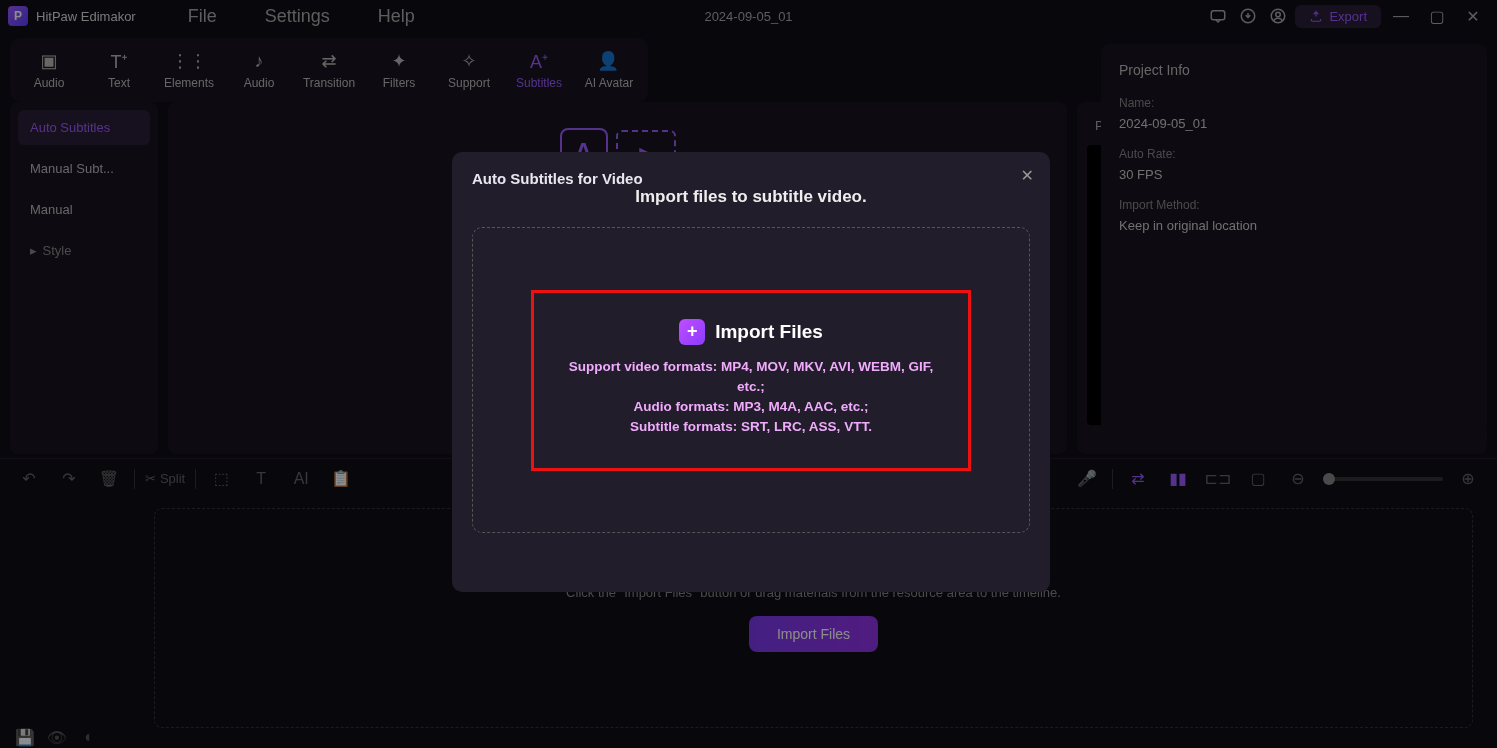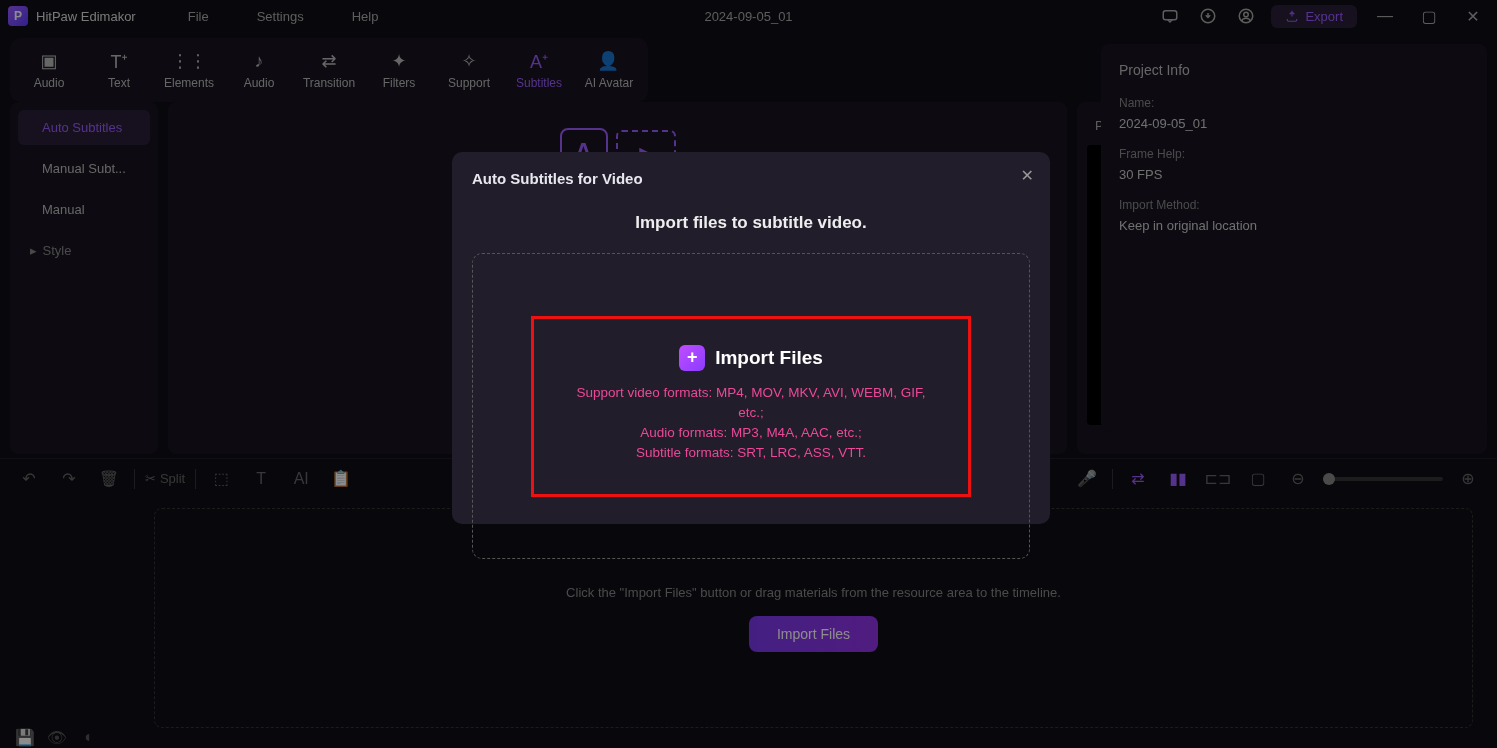--- a/index.html
+++ b/index.html
@@ -2,38 +2,38 @@
 <html><head>
 <meta charset="utf-8">
 <style>
 * { margin: 0; padding: 0; box-sizing: border-box; font-family: -apple-system, "Segoe UI", sans-serif; }
 body { width: 1497px; height: 748px; background: #0f0d14; color: #c8c5d0; overflow: hidden; position: relative; }
 
 
 .titlebar { height: 32px; display: flex; align-items: center; padding: 0 8px; background: #0f0d14; }
 .titlebar .logo { width: 20px; height: 20px; background: linear-gradient(135deg,#9b5cff,#5c3cff); border-radius: 4px; margin-right: 8px; display:flex;align-items:center;justify-content:center;font-size:12px;color:#fff;font-weight:bold;}
 .titlebar .app-name { color: #ddd; font-size: 13px; margin-right: 20px; }
-.titlebar .menu { color: #aaa; font-size: 13px; margin-right: 16px; cursor: pointer; padding-left: 32px; }
+.titlebar .menu { color: #aaa; font-size: 18px; margin-right: 16px; cursor: pointer; padding-left: 32px; }
 .titlebar .project-title { position: absolute; left: 50%; transform: translateX(-50%); color: #aaa; font-size: 13px; }
-.titlebar .right { margin-left: auto; display: flex; align-items: center; gap: 12px; }
+.titlebar .right { margin-left: auto; display: flex; align-items: center; gap: 4px; }
 .titlebar .icon-btn { width: 26px; height: 26px; display:flex;align-items:center;justify-content:center; cursor:pointer; color:#aaa; border-radius:4px;}
 .titlebar .export-btn { background: #2a1f3a; color: #9b5cff; padding: 4px 14px; border-radius: 6px; font-size: 13px; display:flex;align-items:center;gap:6px; cursor:pointer;}
 .winctl { width:32px; height:32px; display:flex;align-items:center;justify-content:center;cursor:pointer;color:#aaa;}
 
 
 .top-tabs { display:flex; align-items:center; gap: 0; padding: 6px 10px 0 10px; }
 .tab-group { display:flex; gap: 0; background:#18141f; border-radius:10px; padding:6px 4px;}
 .toptab { width: 70px; display:flex; flex-direction:column; align-items:center; gap:4px; padding:6px 0; cursor:pointer; color:#bbb; font-size:12px; border-radius:6px;}
 .toptab.active { color: #9b5cff; }
 .toptab .ticon { width:22px; height:22px; display:flex;align-items:center;justify-content:center; font-size:18px;}
 
 
 .main { display:flex; height: 352px; padding: 0 10px; gap:10px; }
 .left-col { width: 148px; background:#18141f; border-radius:8px; padding:8px; display:flex;flex-direction:column;gap:6px;}
-.left-item { padding:10px 24px; border-radius:6px; font-size:13px; color:#bbb; cursor:pointer; }
+.left-item { padding:10px 12px; border-radius:6px; font-size:13px; color:#bbb; cursor:pointer; }
 .left-item.active { background:#2a1f3a; color:#9b5cff; }
 .left-style { padding:10px 12px; font-size:13px; color:#888; display:flex;align-items:center;gap:6px;}
 .center-col { flex:1; background:#18141f; border-radius:8px; padding:20px; display:flex;flex-direction:column;align-items:center; }
 .center-icon-wrap { display:flex;align-items:center;gap:8px; margin-top:6px;}
 .center-A { width:48px; height:48px; border:2px solid #9b5cff; border-radius:8px; display:flex;align-items:center;justify-content:center;color:#9b5cff;font-size:24px;font-weight:bold;}
 .center-dash { width:60px; height:44px; border:2px dashed #9b5cff; border-radius:6px; display:flex;align-items:center;justify-content:center;color:#9b5cff;}
 .center-title { margin-top:14px; font-size:15px; color:#ddd;}
 .center-desc { margin-top:8px; font-size:12px; color:#888; text-align:center; max-width:330px; line-height:1.4;}
 .sub-row { display:flex;align-items:center;gap:12px;margin-top:18px;font-size:13px;color:#aaa;}
 .select-like { background:#2a2433; padding:6px 12px; border-radius:6px; color:#ccc;}
@@ -66,29 +66,29 @@
 
 .timeline { padding:10px 14px; height:270px; position:relative;}
 .tl-side { position:absolute; left:14px; bottom:20px; display:flex; gap:10px; }
 .tl-side .sbtn { width:22px;height:22px;color:#555;cursor:pointer;display:flex;align-items:center;justify-content:center;}
 .tl-drop { margin-left:140px; margin-right:10px; height:220px; border:1px dashed #333; border-radius:8px; display:flex;flex-direction:column;align-items:center;justify-content:center;gap:16px;}
 .tl-msg { font-size:13px; color:#888; text-align:center;}
 .import-btn { background: linear-gradient(90deg,#7c3aed,#9333ea); color:#fff; padding:10px 28px; border-radius:8px; font-size:14px; font-weight:500; cursor:pointer;}
 
 
 .dim { position:absolute; inset:0; background:rgba(0,0,0,0.45); }
-.modal { position:absolute; left:452px; top:152px; width:598px; height:372px; background:#211d2a; border-radius:10px; padding:18px 20px; z-index:10;}
+.modal { position:absolute; left:452px; top:152px; width:598px; height:440px; background:#211d2a; border-radius:10px; padding:18px 20px; z-index:10;}
 .modal-title { font-size:15px; color:#e8e6ee; font-weight:600;}
 .modal-close { position:absolute; right:16px; top:14px; color:#999; cursor:pointer; font-size:16px;}
-.modal-head { font-size:17px; color:#eee; font-weight:600; text-align:center; margin-top:26px;}
+.modal-head { font-size:17px; color:#eee; font-weight:600; text-align:center; }
 .modal-drop { margin-top:20px; border:1px dashed #555; border-radius:10px; height:306px; padding:20px; display:flex;align-items:center;justify-content:center;}
 .highlight-box { border:3px solid #e11; padding:26px 30px 30px 30px; width:440px; display:flex;flex-direction:column;align-items:center;}
 .import-title { display:flex;align-items:center;gap:10px; font-size:19px; font-weight:600; color:#fff;}
 .plus-icon { width:26px;height:26px;background:linear-gradient(135deg,#c04dff,#8b3cff);border-radius:6px;display:flex;align-items:center;justify-content:center;color:#fff;font-size:18px;font-weight:bold;}
-.support-text { margin-top:12px; font-size:13.5px; color:#ec4899; text-align:center; line-height:1.5;}
+.support-text { margin-top:12px; font-size:13.5px; color:#f0abfc; text-align:center; line-height:1.5;font-weight:bold;}
 svg { display:block; }
 </style>
 </head>
 <body>
 
 <div class="titlebar">
   <div class="logo">P</div>
   <div class="app-name">HitPaw Edimakor</div>
   <div class="menu">File</div>
   <div class="menu">Settings</div>
@@ -209,21 +209,21 @@
   <div class="player-col">
     <div class="player-title">Player</div>
     <div class="player-screen"></div>
   </div>
 </div>
 
 <div class="info-col">
   <div class="info-title">Project Info</div>
   <div class="info-label">Name:</div>
   <div class="info-val">2024-09-05_01</div>
-  <div class="info-label">Frame Help:</div>
+  <div class="info-label">Auto Rate:</div>
   <div class="info-val">30 FPS</div>
   <div class="info-label">Import Method:</div>
   <div class="info-val">Keep in original location</div>
 </div>
 
 <div class="timeline-bar">
   <div class="tl-btn">↶</div>
   <div class="tl-btn">↷</div>
   <div class="tl-btn">🗑</div>
   <div class="tl-sep"></div>

